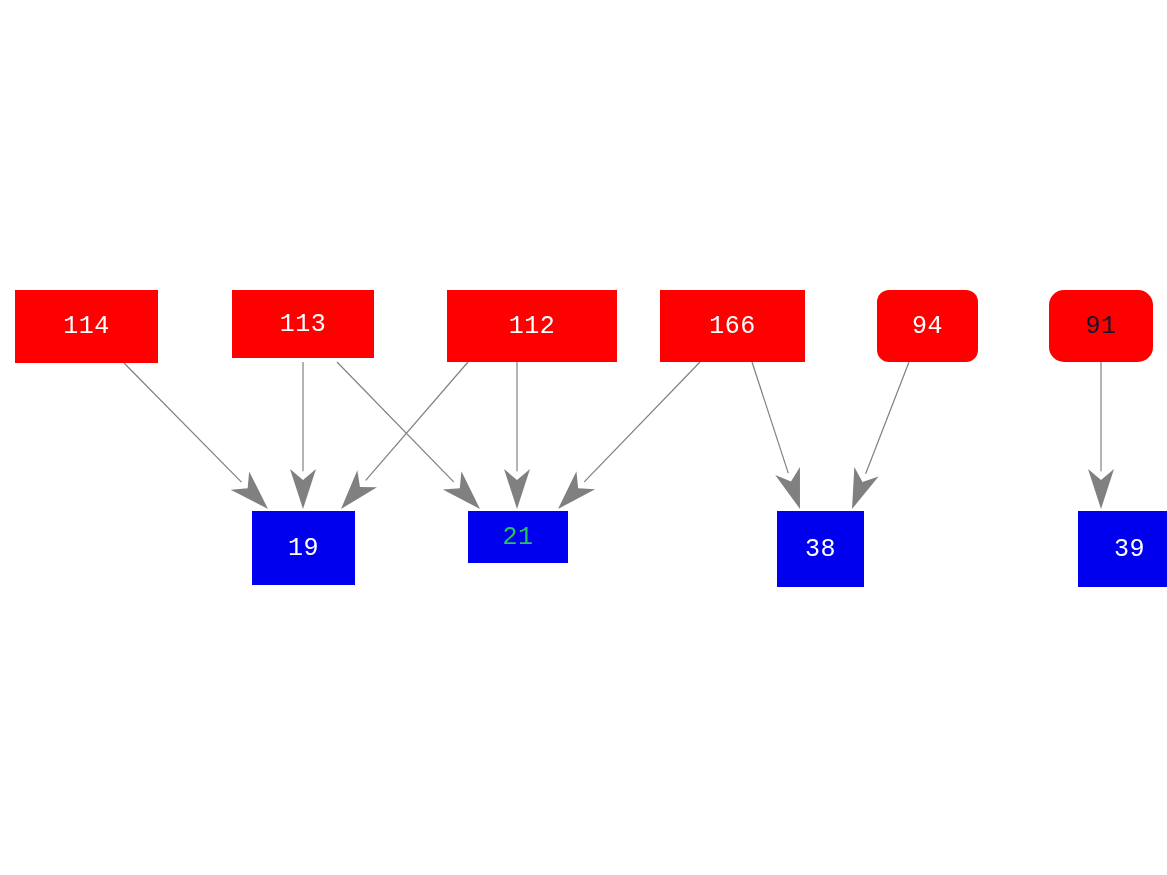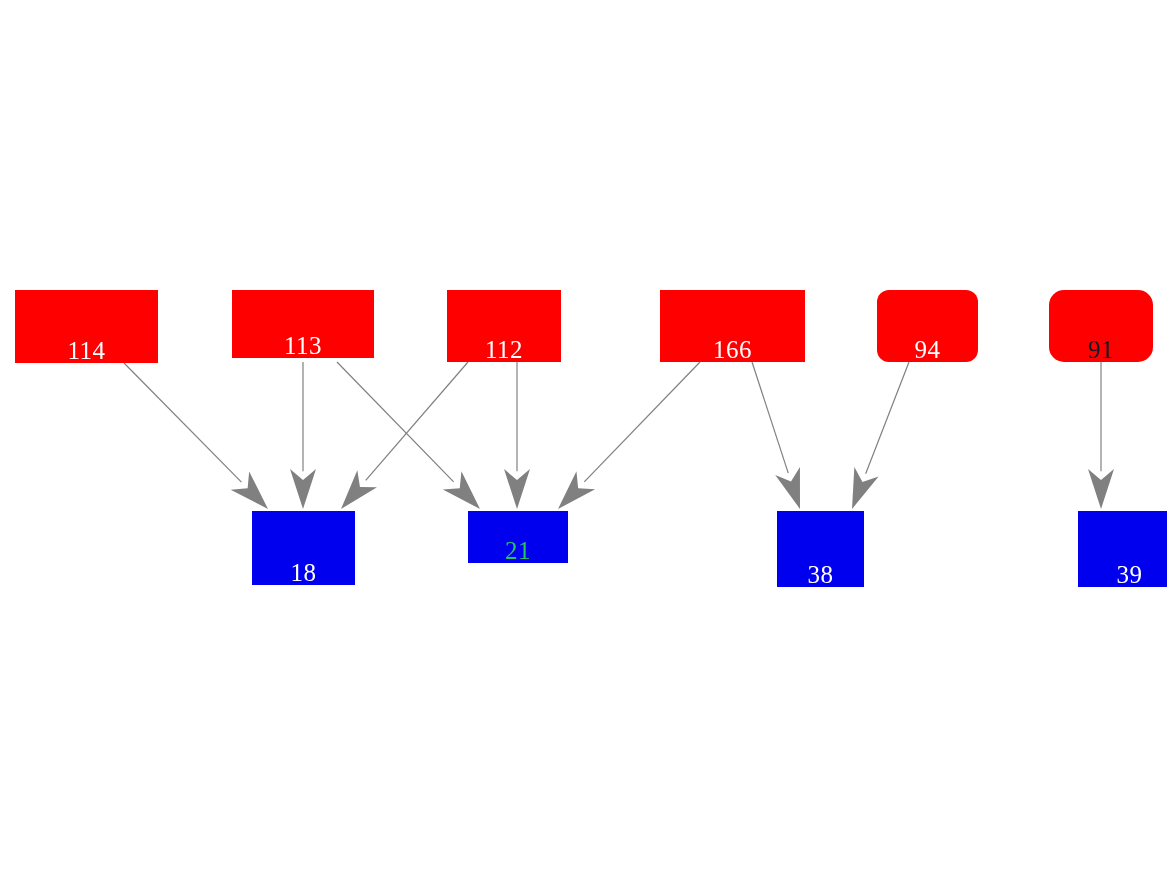--- a/index.html
+++ b/index.html
@@ -22,26 +22,26 @@
     position: absolute;
     left: 0;
     top: 0;
     width: 1167px;
     height: 875px;
     pointer-events: none;
   }
   .node {
     position: absolute;
     display: flex;
-    align-items: flex-end;
+    align-items: center;
     justify-content: center;
     box-sizing: border-box;
     color: #ffffff;
     font-size: 25px;
-    font-family: Liberation Serif, serif;
+    font-family: Liberation Mono, monospace;
     line-height: 1;
     letter-spacing: 0.5px;
     user-select: none;
   }
   .node-source { background: #fe0000; }
   .node-target { background: #0000ee; }
   .node-label {
     display: block;
     pointer-events: none;
   }
@@ -90,36 +90,36 @@
       </g>
     </svg>
 
   <div id="source-layer">
       <div class="node node-source" style="left: 15px; top: 290px; width: 143px; height: 73px; background: rgb(254, 0, 0); color: rgb(255, 255, 255); font-size: 25px;">
         <span class="node-label">114</span>
       </div>
       <div class="node node-source" style="left: 232px; top: 290px; width: 142px; height: 68px; background: rgb(254, 0, 0); color: rgb(255, 255, 255); font-size: 25px;">
         <span class="node-label">113</span>
       </div>
-      <div class="node node-source" style="left: 447px; top: 290px; width: 114px; height: 72px; background: rgb(254, 0, 0); color: rgb(255, 255, 255); font-size: 25px;">
+      <div class="node node-source" style="left: 447px; top: 290px; width: 170px; height: 72px; background: rgb(254, 0, 0); color: rgb(255, 255, 255); font-size: 25px;">
         <span class="node-label">112</span>
       </div>
       <div class="node node-source" style="left: 660px; top: 290px; width: 145px; height: 72px; background: rgb(254, 0, 0); color: rgb(255, 255, 255); font-size: 25px;">
         <span class="node-label">166</span>
       </div>
       <div class="node node-source" style="left: 877px; top: 290px; width: 101px; height: 72px; background: rgb(254, 0, 0); color: rgb(255, 255, 255); font-size: 25px; border-radius: 12px;">
         <span class="node-label">94</span>
       </div>
       <div class="node node-source" style="left: 1049px; top: 290px; width: 104px; height: 72px; background: rgb(254, 0, 0); color: #0f172a; font-size: 25px; border-radius: 15px;">
         <span class="node-label">91</span>
       </div>
     </div>
   <div id="target-layer">
       <div class="node node-target" style="left: 252px; top: 511px; width: 103px; height: 74px; background: rgb(0, 0, 238); color: rgb(255, 255, 255); font-size: 25px;">
-        <span class="node-label">18</span>
+        <span class="node-label">19</span>
       </div>
       <div class="node node-target" style="left: 468px; top: 511px; width: 100px; height: 52px; background: rgb(0, 0, 238); color: #22c55e; font-size: 25px;">
         <span class="node-label">21</span>
       </div>
       <div class="node node-target" style="left: 777px; top: 511px; width: 87px; height: 76px; background: rgb(0, 0, 238); color: rgb(255, 255, 255); font-size: 25px;">
         <span class="node-label">38</span>
       </div>
       <div class="node node-target" style="left: 1078px; top: 511px; width: 103px; height: 76px; background: rgb(0, 0, 238); color: rgb(255, 255, 255); font-size: 25px;">
         <span class="node-label">39</span>
       </div>

